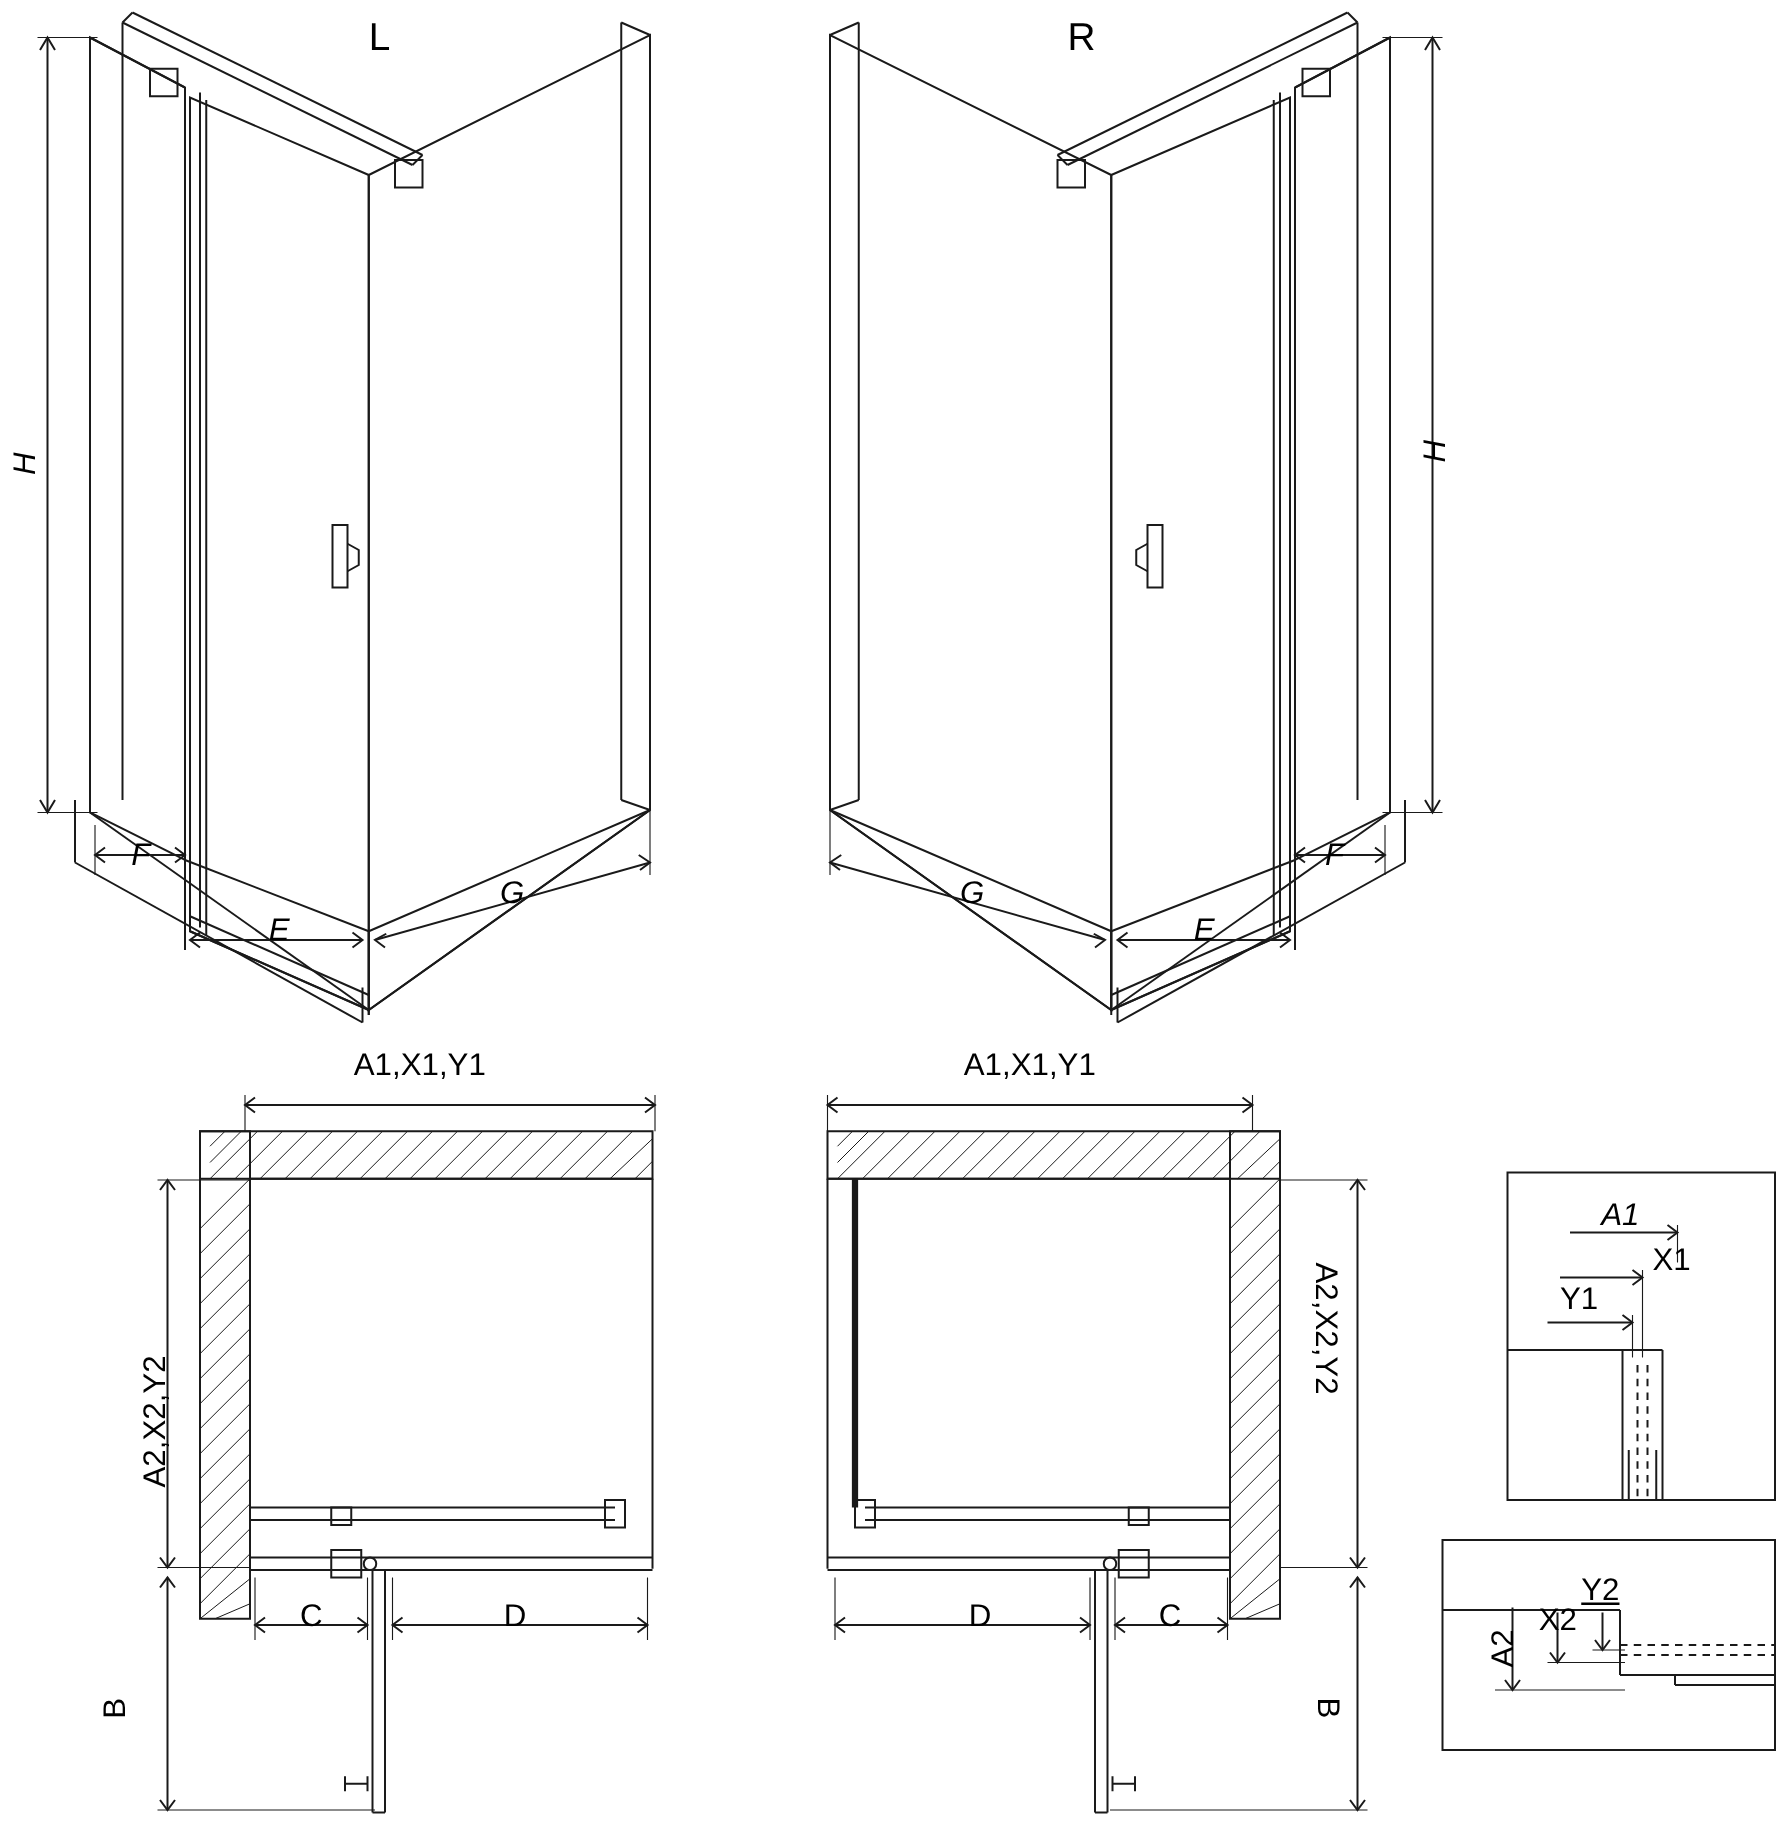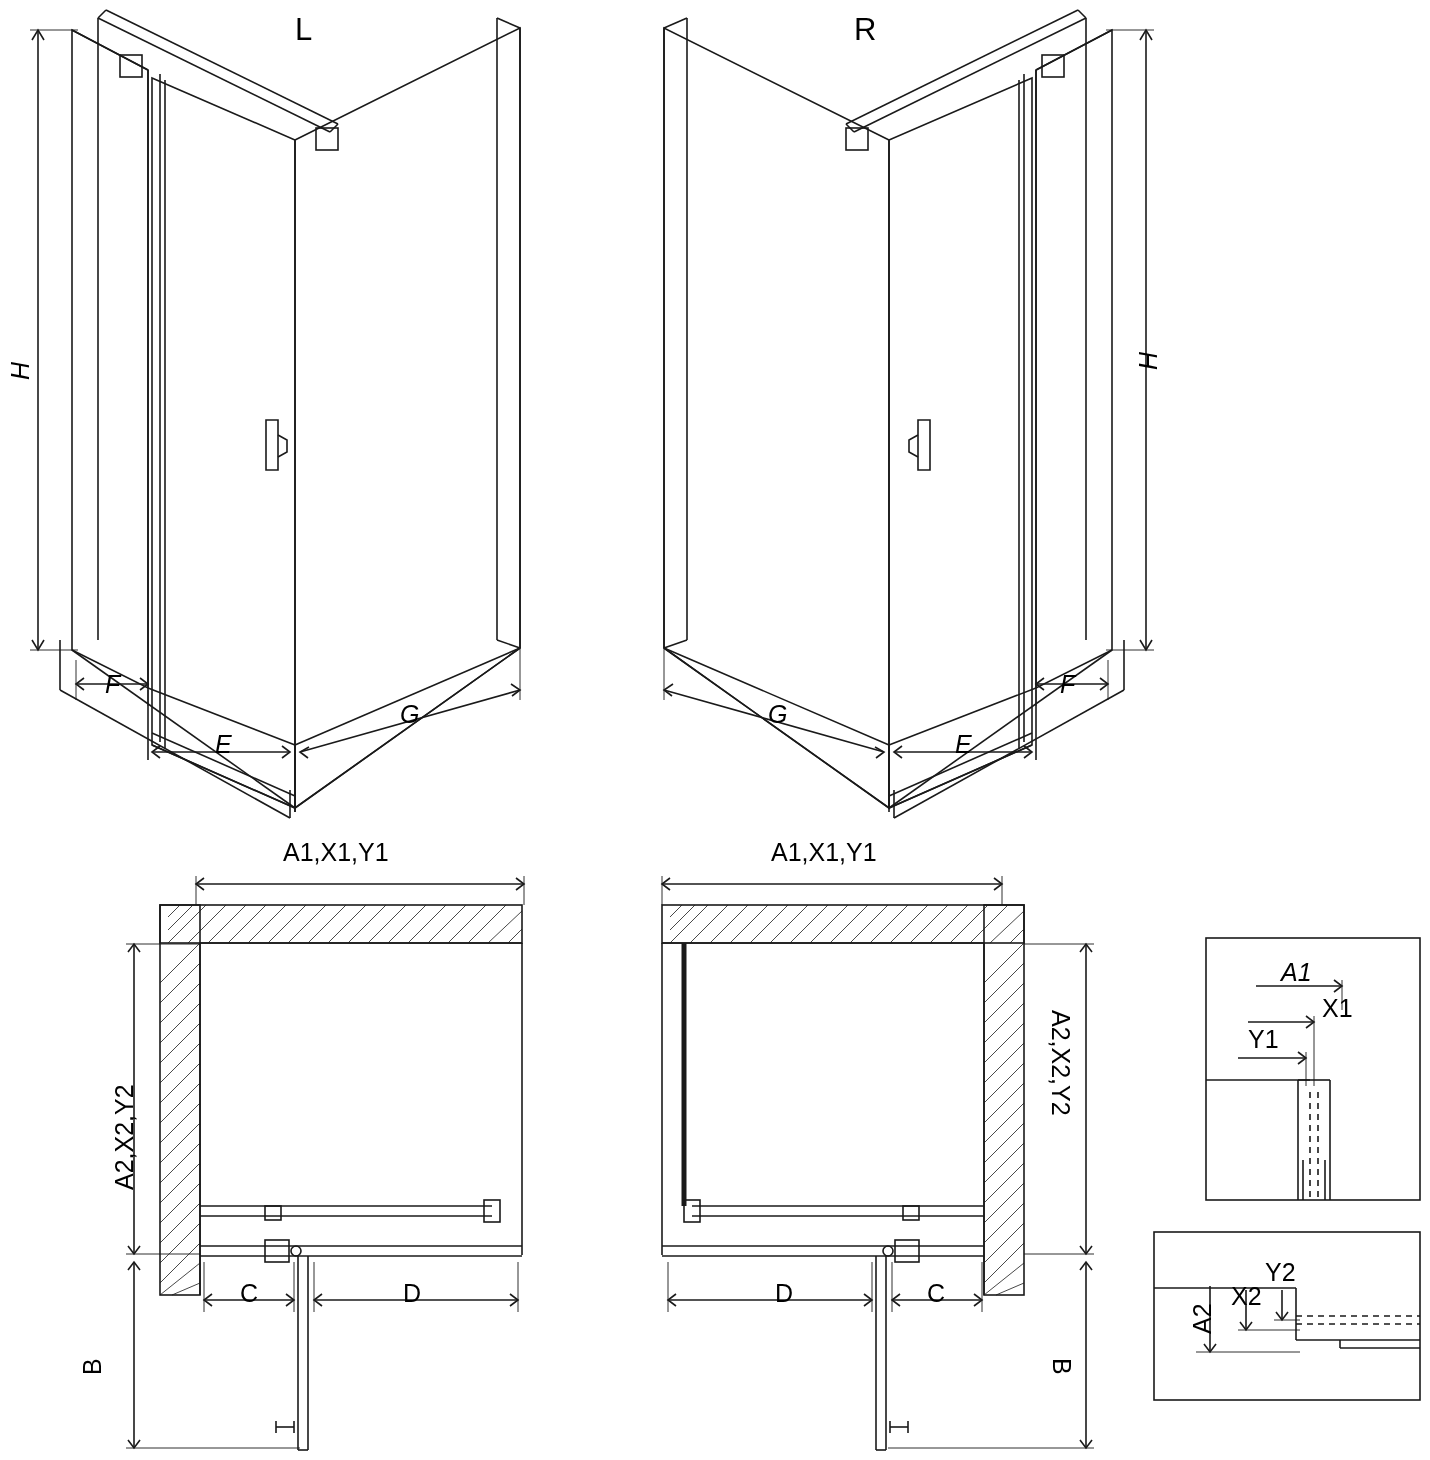--- a/index.html
+++ b/index.html
@@ -429,15 +429,15 @@
 <div class="lbl mid" style="left:775px;top:1279px;">D</div>
 <div class="lbl mid" style="left:927px;top:1279px;">C</div>
 <div class="lbl mid rot90b" style="left:1076px;top:1358px;">B</div>
 
 <div class="lbl mid" style="left:1281px;top:958px;font-style:italic;">A1</div>
 <div class="lbl mid" style="left:1322px;top:994px;">X1</div>
 <div class="lbl mid" style="left:1248px;top:1004px;margin-top:21px;">Y1</div>
 
 <div class="lbl mid rot90" style="left:1188px;top:1334px;">A2</div>
 <div class="lbl mid" style="left:1231px;top:1282px;">X2</div>
-<div class="lbl mid" style="left:1265px;top:1258px;">Y2</div>
+<div class="lbl mid" style="left:1265px;top:1258px;text-decoration:underline;">Y2</div>
 
 </div>
 
 </body></html>

